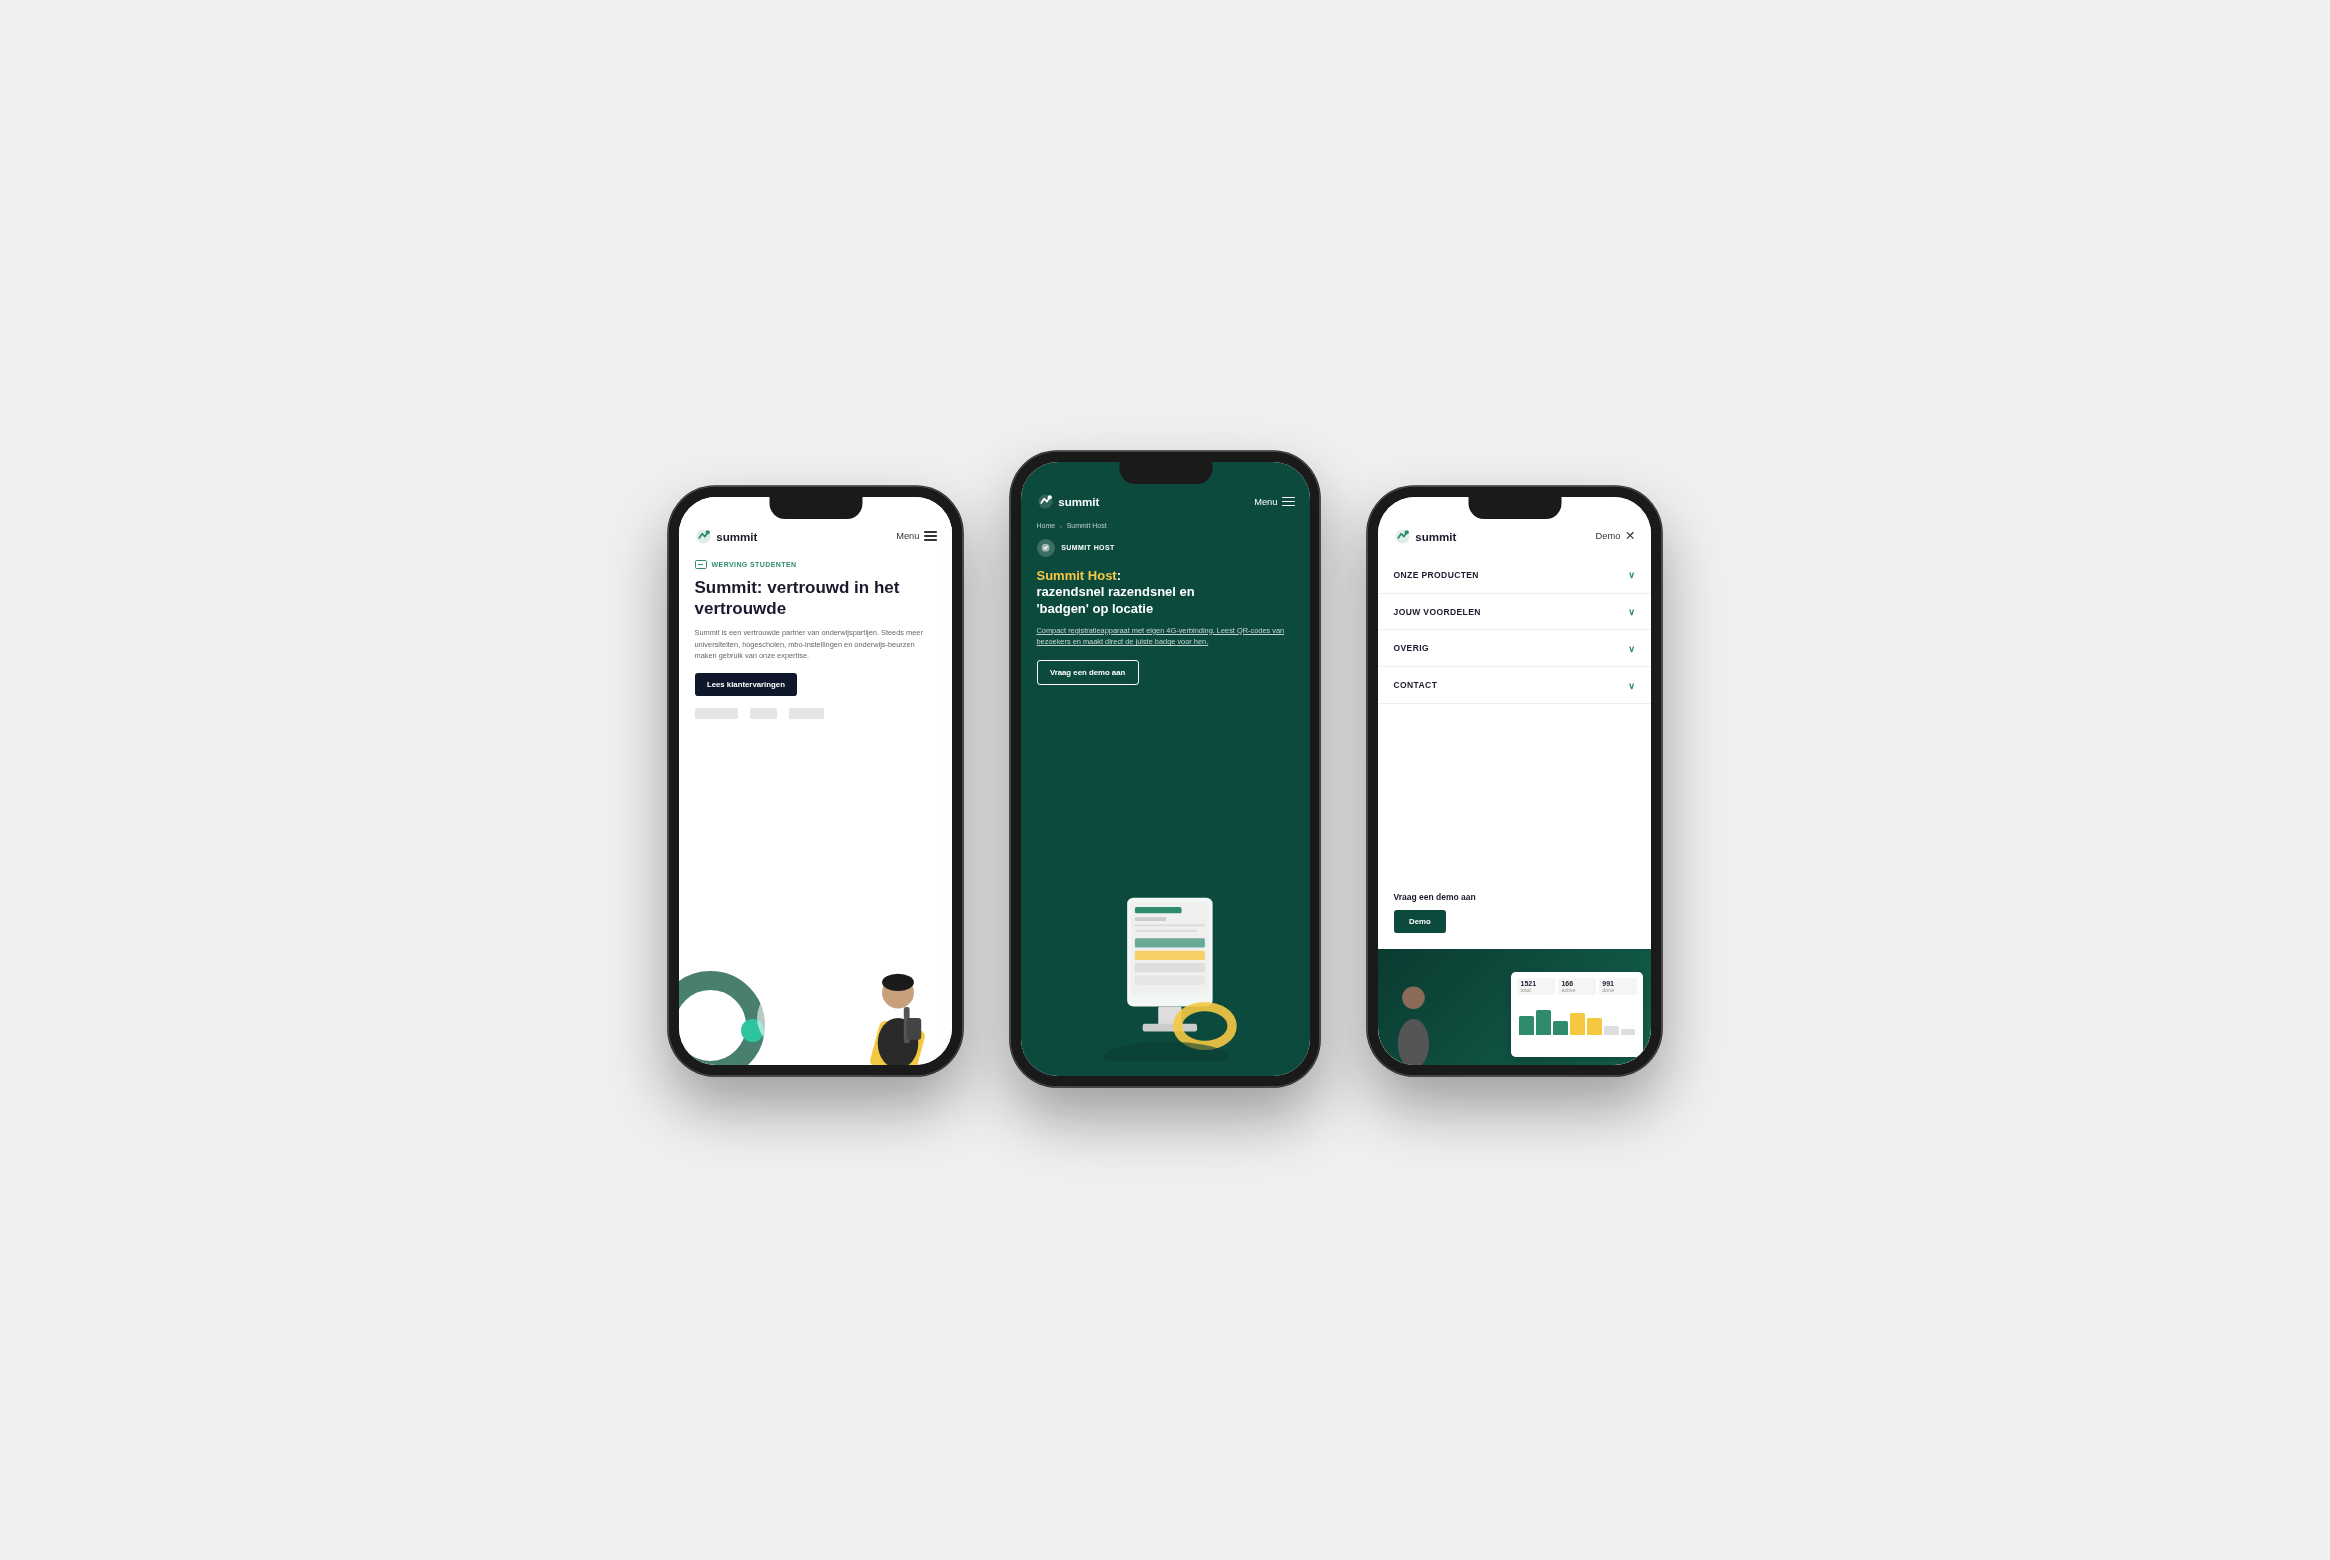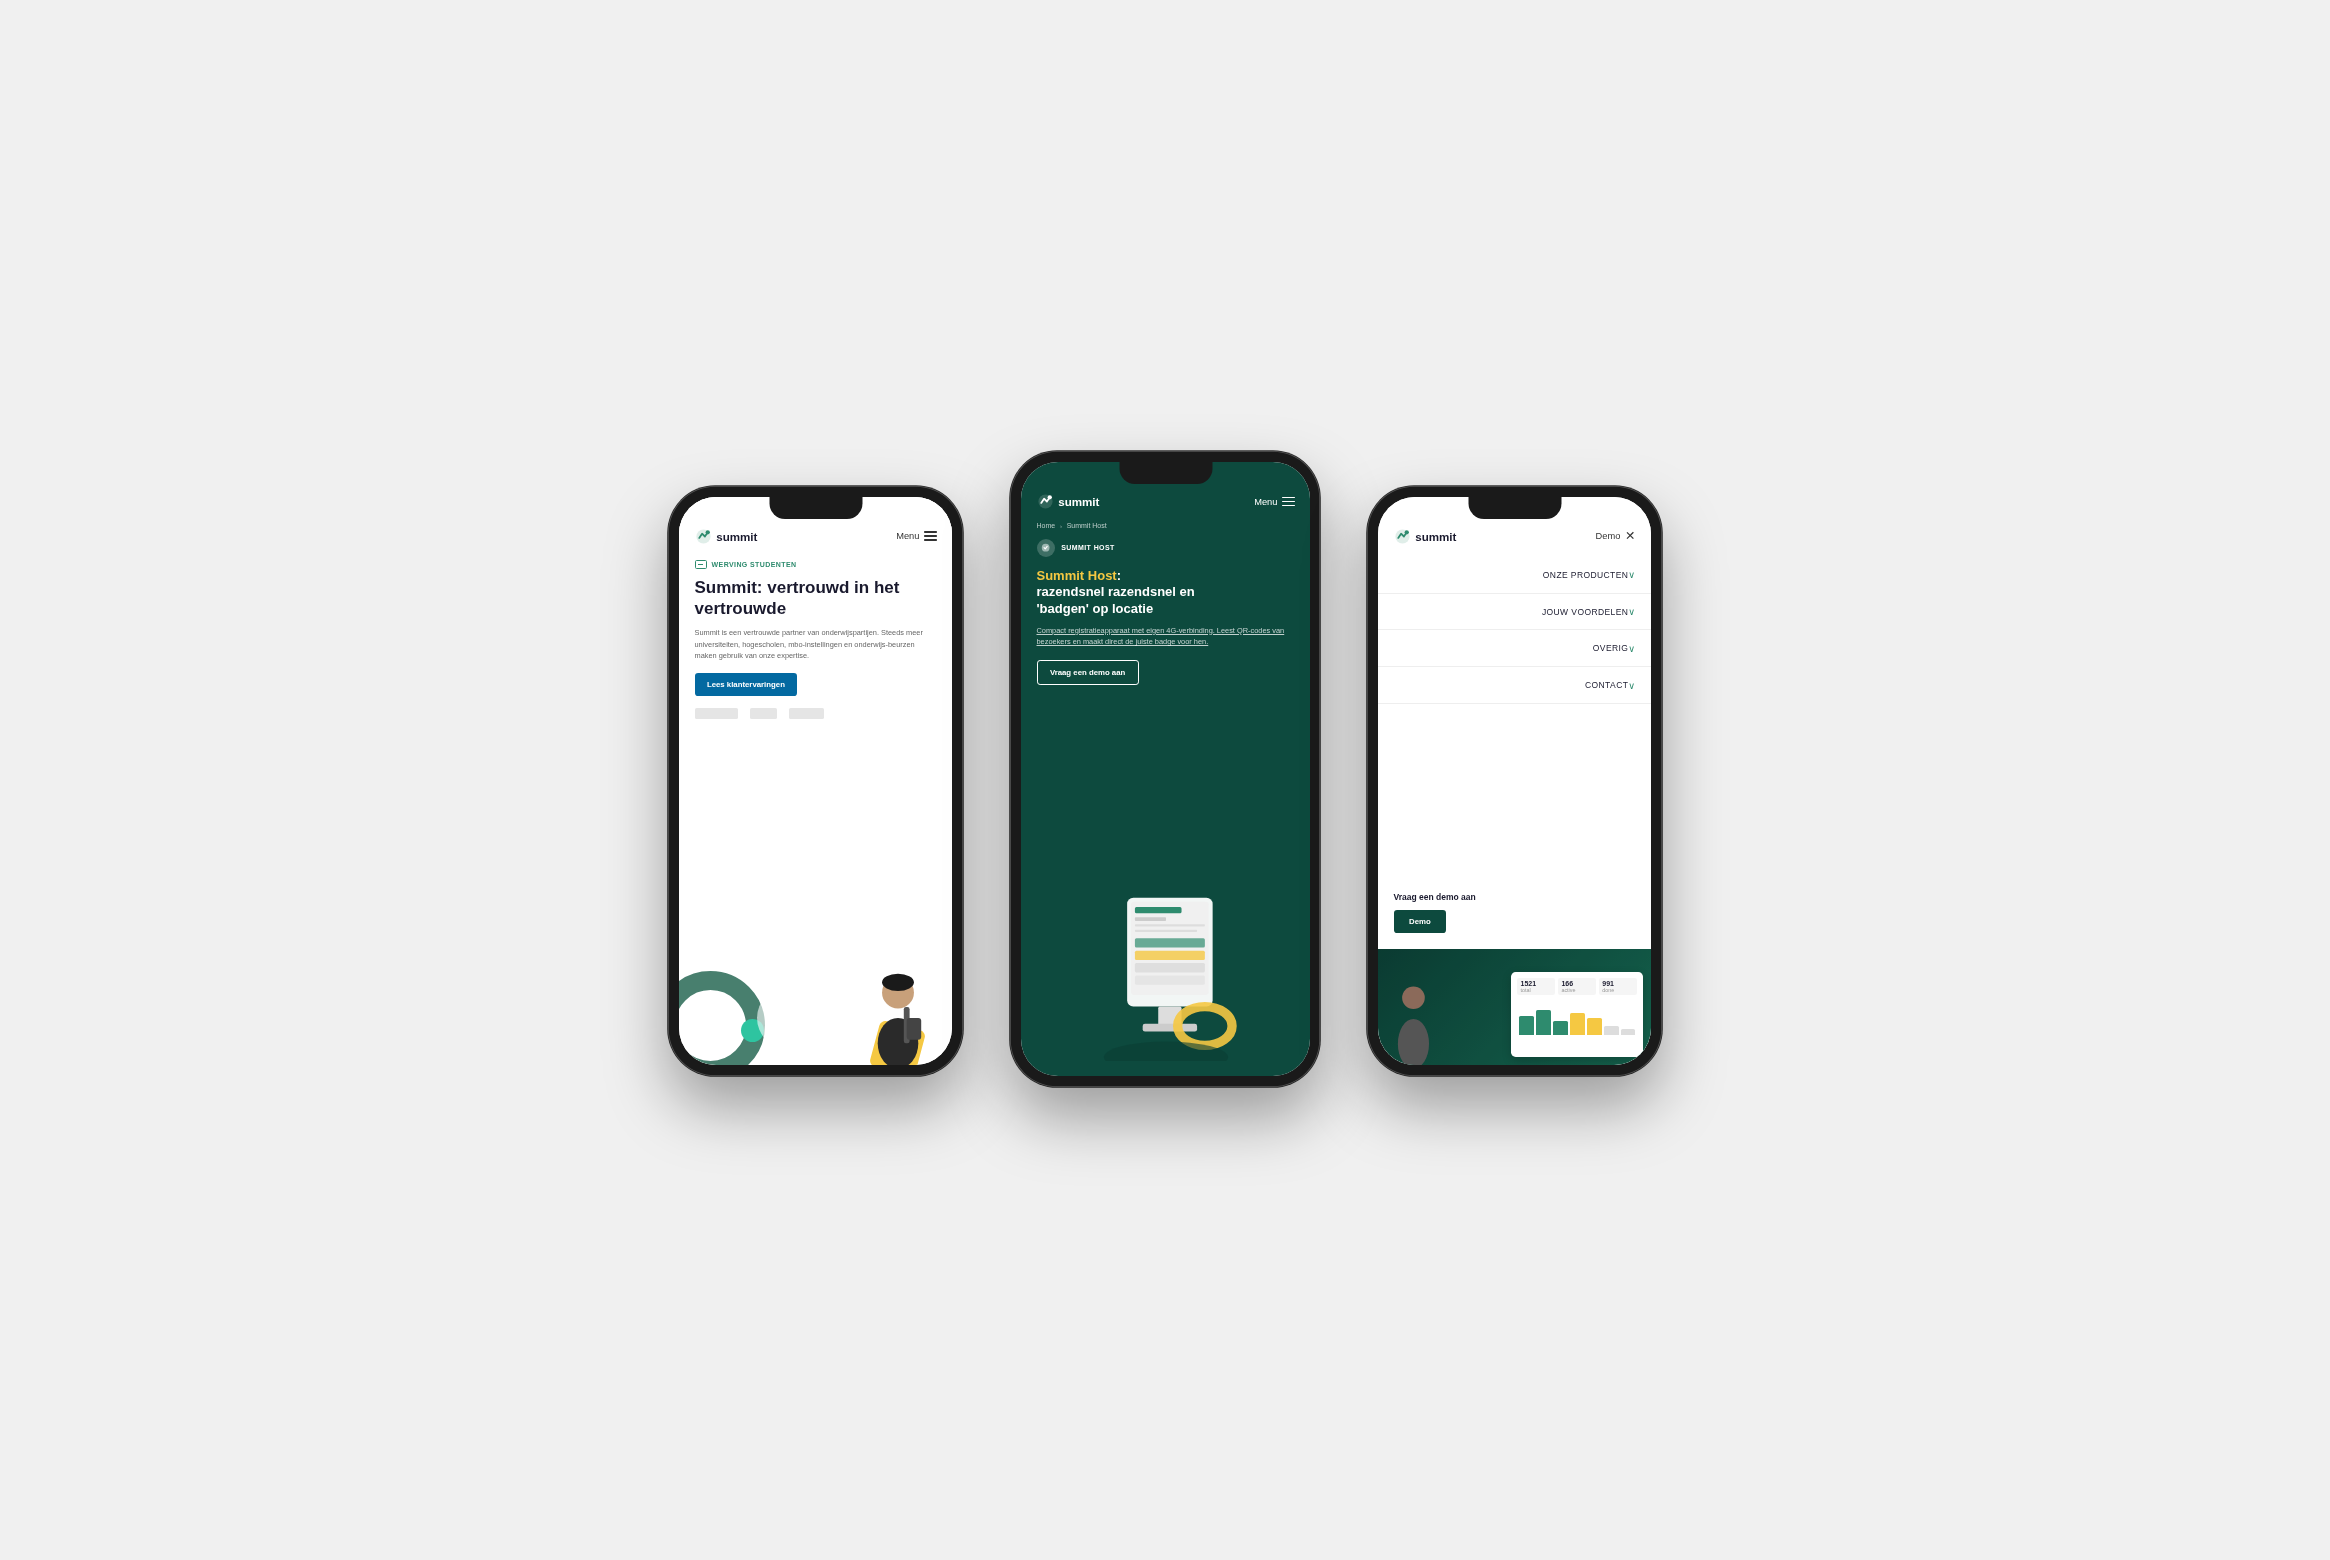--- a/index.html
+++ b/index.html
@@ -188,21 +188,21 @@
     .hero-desc {
       font-size: 7.4px;
       color: #666;
       line-height: 1.55;
       padding: 0 15.5px 11px;
     }
 
     .cta-button {
       margin: 0 15.5px 12.4px;
       display: inline-block;
-      background: #0369a1;
+      background: #0f172a;
       color: #fff;
       font-size: 7.8px;
       font-weight: 600;
       padding: 7px 12.4px;
       border-radius: 3.1px;
       width: fit-content;
     }
 
     .logos-row {
       display: flex;
@@ -398,25 +398,25 @@
     }
 
     .menu-items {
       flex: 1;
       padding: 0;
     }
 
     .menu-item {
       display: flex;
       align-items: center;
-      justify-content: flex-end;
+      justify-content: space-between;
       padding: 12.4px 15.5px;
       border-bottom: 0.8px solid #eee;
       font-size: 8.5px;
-      font-weight: 400;
+      font-weight: 700;
       color: #1a1a2e;
       text-transform: uppercase;
       letter-spacing: 0.4px;
     }
 
     .menu-item-chevron {
       font-size: 9.3px;
       color: #2e8b6e;
     }
 

